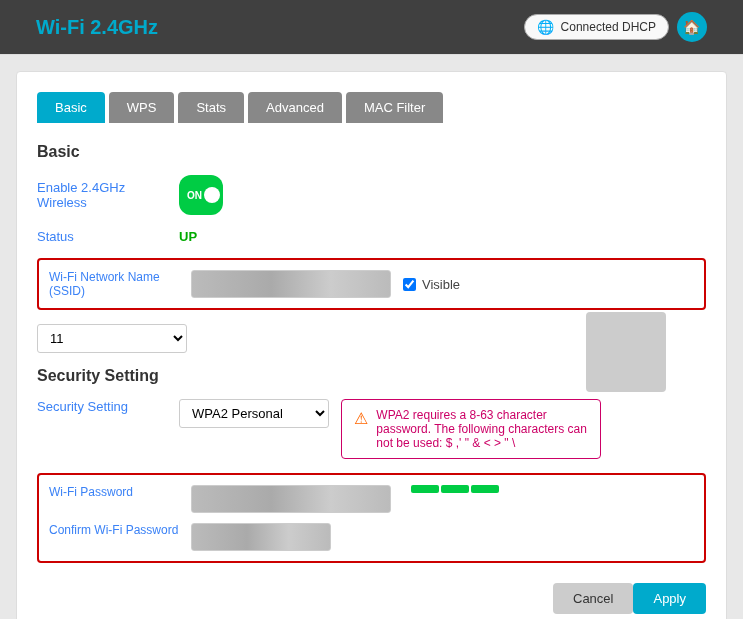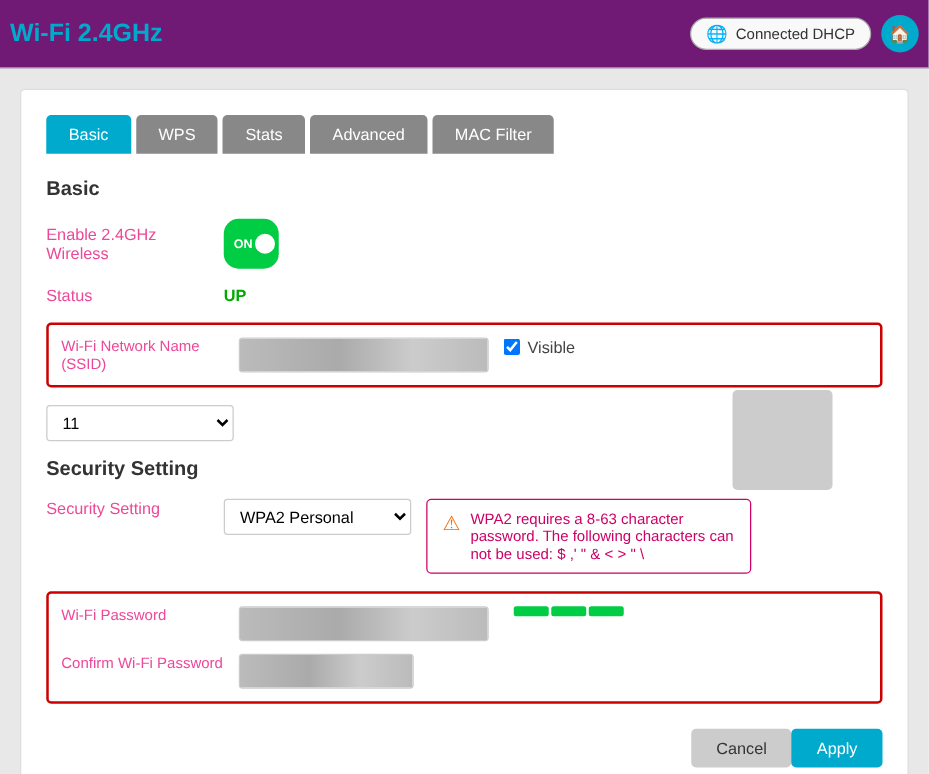--- a/index.html
+++ b/index.html
@@ -5,22 +5,22 @@
     * { box-sizing: border-box; margin: 0; padding: 0; }
     body {
       font-family: Arial, sans-serif;
       background: #e8e8e8;
       width: 743px;
       min-height: 619px;
     }
 
     
     .header {
-      background: #701a75;
-      padding: 12px 8px;
+      background: #404040;
+      padding: 12px 36px;
       display: flex;
       align-items: center;
       justify-content: space-between;
       border-bottom: 1px solid #ddd;
     }
     .header-title {
       color: #00aacc;
       font-size: 20px;
       font-weight: bold;
     }
@@ -100,21 +100,21 @@
     
     .form-row {
       display: flex;
       align-items: center;
       margin-bottom: 14px;
       gap: 12px;
     }
     .form-label {
       width: 130px;
       font-size: 13px;
-      color: #ec4899;
+      color: #3b82f6;
       flex-shrink: 0;
     }
     .toggle {
       background: #00cc44;
       border-radius: 12px;
       width: 44px;
       height: 40px;
       display: flex;
       align-items: center;
       padding: 2px 4px;
@@ -143,21 +143,21 @@
       font-size: 13px;
     }
 
     
     .highlight-box {
       border: 2px solid #cc0000;
       border-radius: 4px;
       padding: 10px;
       margin-bottom: 14px;
       display: flex;
-      align-items: flex-start;
+      align-items: center;
       gap: 12px;
     }
 
     
     .checkbox-row {
       display: flex;
       align-items: center;
       gap: 6px;
     }
     .checkbox-label {

